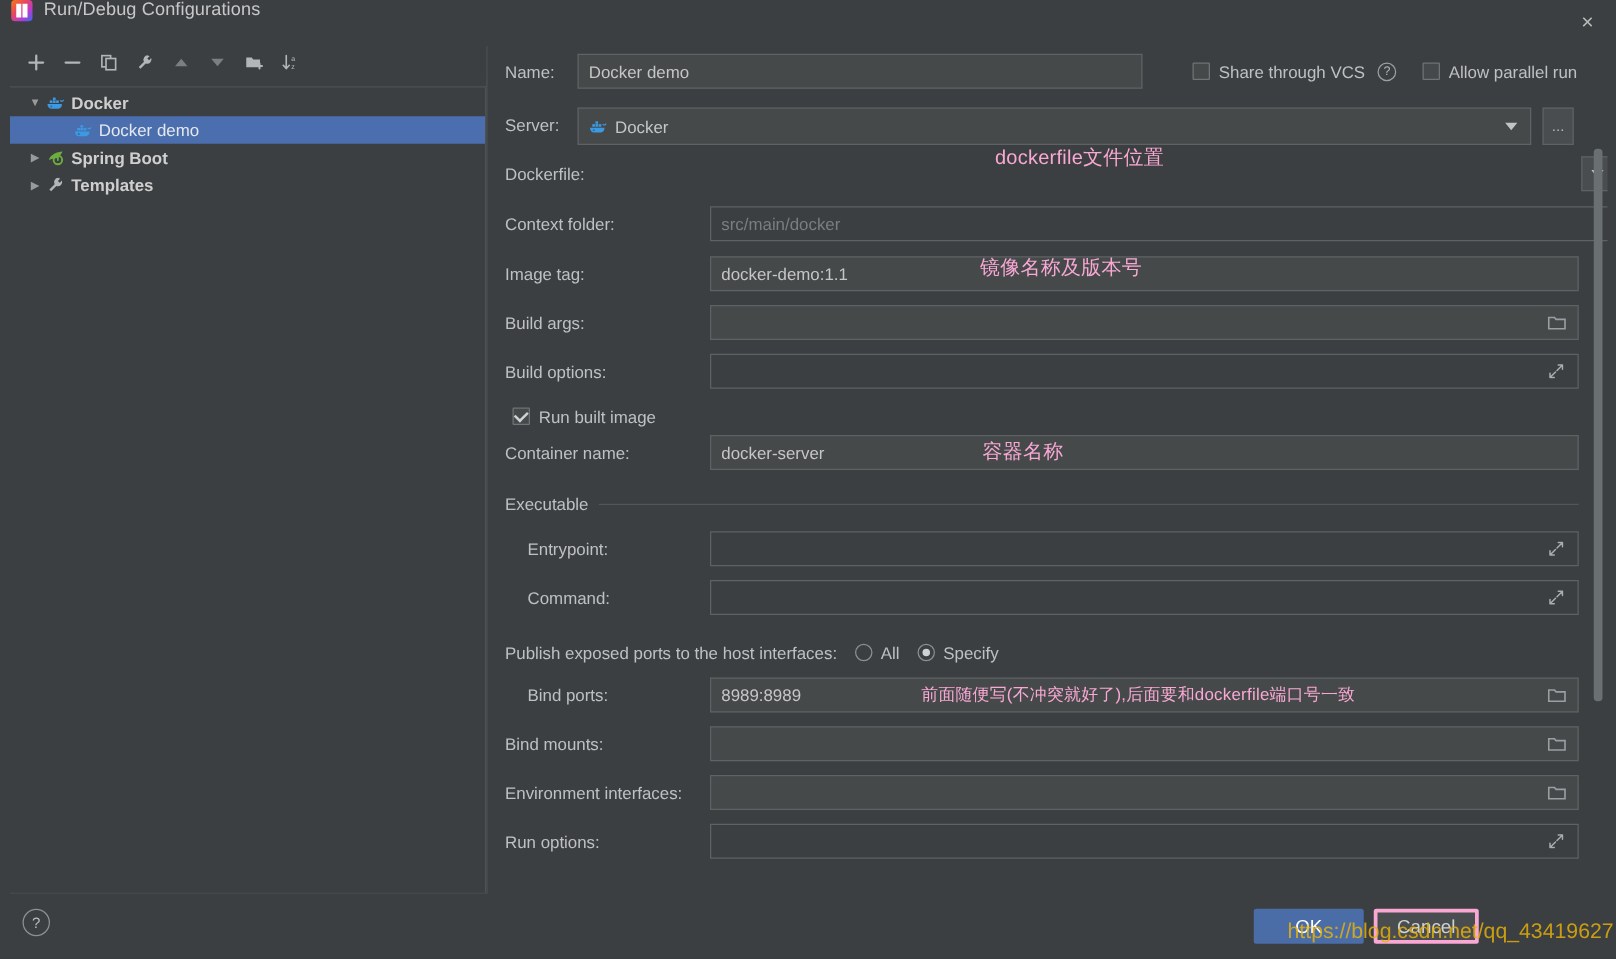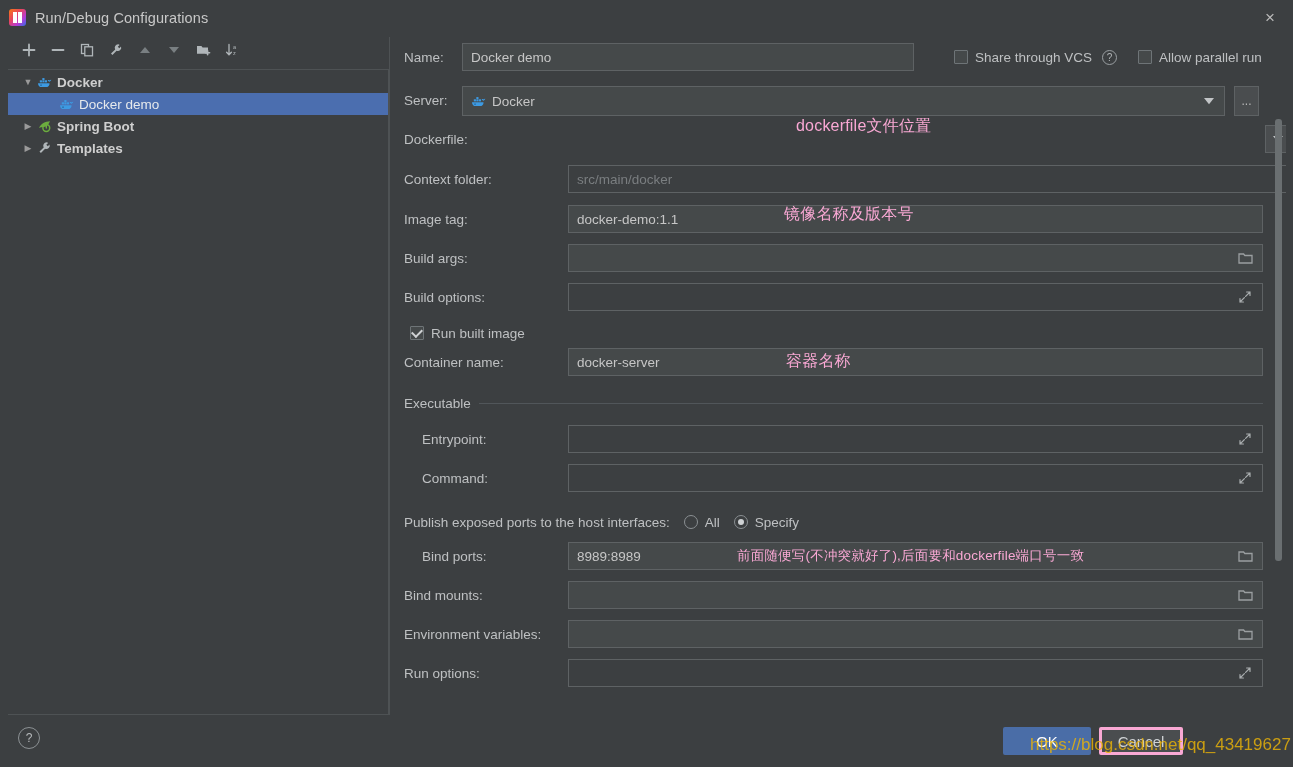--- a/index.html
+++ b/index.html
@@ -15,21 +15,21 @@
     width: 1293px; height: 767px;
     background: #3c3f41;
     color: #bbbbbb;
     font-size: 13.5px;
   }
 
   
   .titlebar {
     position: absolute; left: 0; top: 0; width: 1293px; height: 35px;
     background: #3c3f41;
-    display: flex; align-items: center;
+    display: flex; 
   }
   .title-icon {
     width: 17px; height: 17px; margin-left: 9px; margin-right: 9px;
     border-radius: 3px; position: relative; overflow: hidden;
     background: linear-gradient(135deg, #f97a12 0%, #e8465f 38%, #b63bd6 70%, #2f6ee8 100%);
     flex: 0 0 auto;
   }
   .title-icon::after {
     content: ""; position: absolute; left: 4px; top: 3px;
     width: 4px; height: 11px; background: #ffffff;
@@ -495,21 +495,21 @@
     <div class="field" style="left:172px; top:544px; width:695px;">
       <div class="val"></div>
       <span class="fbtn">
         <svg width="15" height="13" viewBox="0 0 15 13">
             <path d="M1 2h4.6l1.2 1.5H14V11H1z" fill="none" stroke="#9b9fa1" stroke-width="1.3"></path>
           </svg>
       </span>
     </div>
 
     <div class="row" style="left:8px; top:583px;">
-      <div class="lbl">Environment variables:</div>
+      <div class="lbl">Environment interfaces:</div>
     </div>
     <div class="field" style="left:172px; top:583px; width:695px;">
       <div class="val"></div>
       <span class="fbtn">
         <svg width="15" height="13" viewBox="0 0 15 13">
             <path d="M1 2h4.6l1.2 1.5H14V11H1z" fill="none" stroke="#9b9fa1" stroke-width="1.3"></path>
           </svg>
       </span>
     </div>
 

